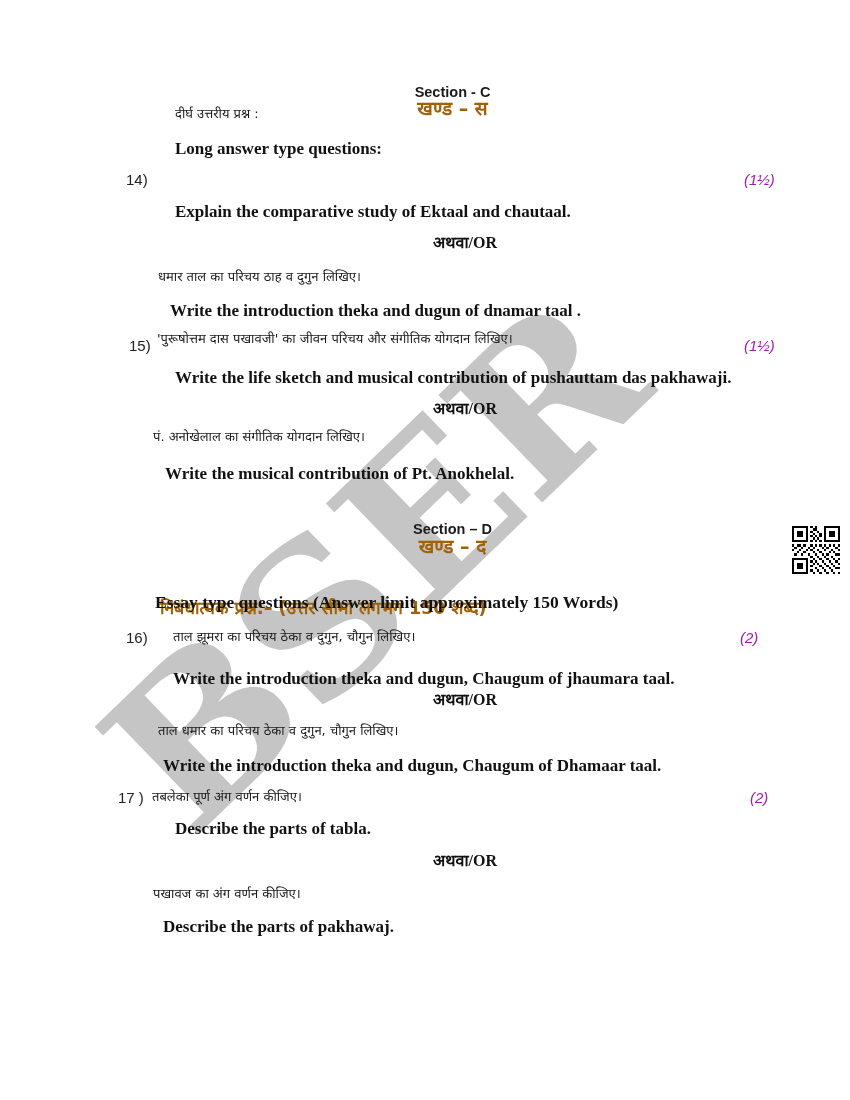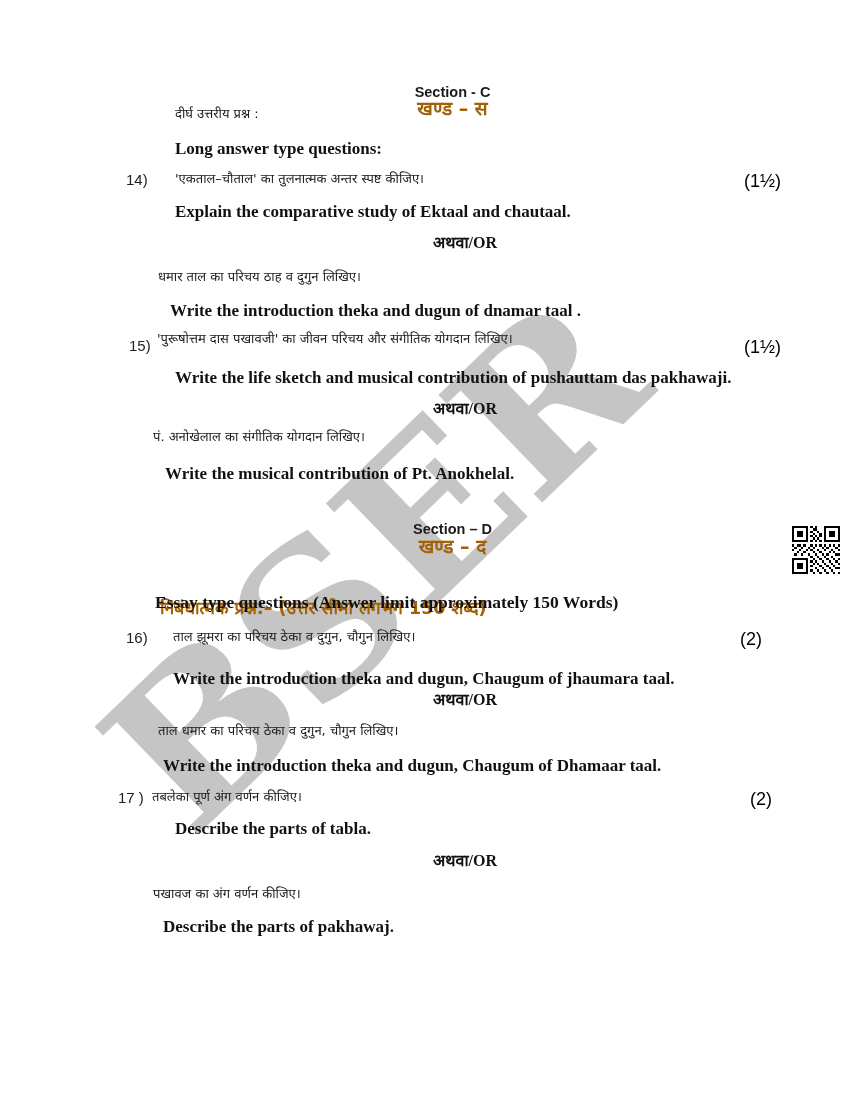--- a/index.html
+++ b/index.html
@@ -28,37 +28,36 @@
     user-select: none;
   }
   .line { position: absolute; z-index: 1; white-space: nowrap; }
   .hi   { font-family: "DejaVu Sans", sans-serif; font-size: 13px; font-weight: normal; color: #1b1b1b; }
   .hi-b { font-family: "DejaVu Sans", sans-serif; font-weight: bold; color: #a16207; margin-top: 39px; }
   .en-b { font-family: "Liberation Serif", serif; font-weight: bold; font-size: 17px; color: #111; }
   .sec-hi { left: 55px; width: 795px; text-align: center; font-size: 19px; }
   .sec-en { left: 55px; width: 795px; text-align: center; font-family: "Liberation Sans", sans-serif; font-weight: bold; font-size: 14.5px; color: #1b1b1b; }
   .or-label { left: 80px; width: 770px; text-align: center; font-family: "Liberation Serif", "DejaVu Sans", serif; font-weight: bold; font-size: 16px; color: #111; }
   .qnum  { font-family: "Liberation Sans", sans-serif; font-size: 15px; color: #222; }
-  .marks { font-family: "Liberation Sans", sans-serif; font-size: 18px; color: #000000; }
+  .marks { font-family: "Liberation Sans", sans-serif; font-size: 15px; color: #a21caf; font-style: italic; }
   .qr { position: absolute; left: 792px; top: 526px; width: 48px; height: 48px; z-index: 1; }
 </style>
 </head>
 <body>
 
 <div class="page">
 
   <div class="watermark">BSER</div>
 
   <div class="line hi-b sec-hi" style="top:56px;">खण्ड – स</div>
   <div class="line sec-en" style="top:84px;">Section - C</div>
   <div class="line hi" style="left:175px; top:104px;">दीर्घ उत्तरीय प्रश्न :</div>
   <div class="line en-b" style="left:175px; top:139px;">Long answer type questions:</div>
 
   <div class="line qnum" style="left:126px; top:171px;">14)</div>
-  <div class="line hi" style="left:175px; top:169px;">'एकताल–चौताल' का तुलनात्मक अन्तर स्पष्ट कीजिए।</div>
   <div class="line marks" style="left:744px; top:171px;">(1½)</div>
   <div class="line en-b" style="left:175px; top:202px;">Explain the comparative study of Ektaal and chautaal.</div>
   <div class="line or-label" style="top:231px;">अथवा/OR</div>
   <div class="line hi" style="left:158px; top:267px;">धमार ताल का परिचय ठाह व दुगुन लिखिए।</div>
   <div class="line en-b" style="left:170px; top:301px;">Write the introduction theka and dugun of dnamar taal .</div>
 
   <div class="line qnum" style="left:129px; top:337px;">15)</div>
   <div class="line hi" style="left:157px; top:329px;">'पुरूषोत्तम दास पखावजी' का जीवन परिचय और संगीतिक योगदान लिखिए।</div>
   <div class="line marks" style="left:744px; top:337px;">(1½)</div>
   <div class="line en-b" style="left:175px; top:368px;">Write the life sketch and musical contribution of pushauttam das pakhawaji.</div>

